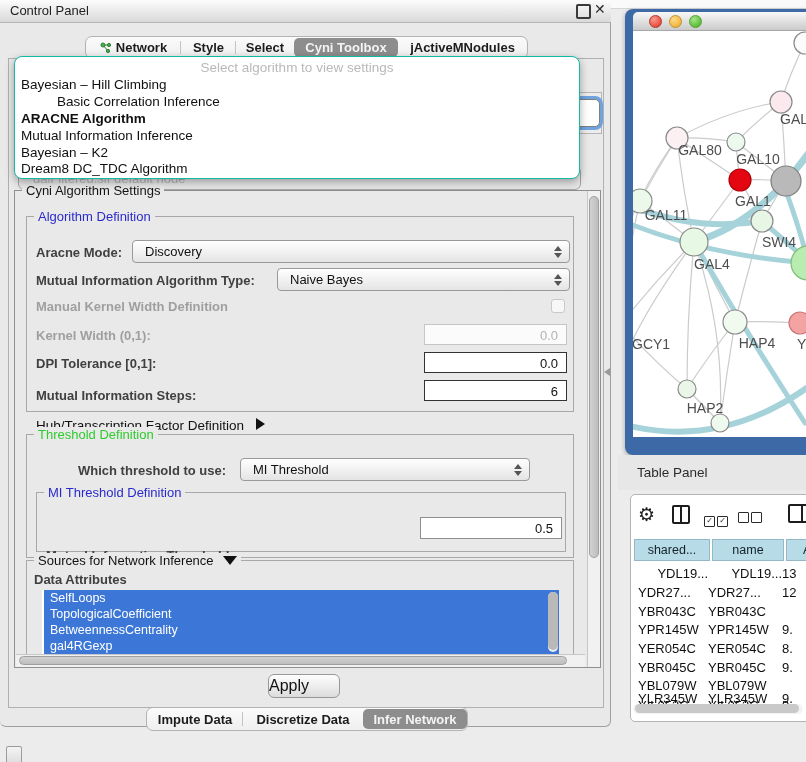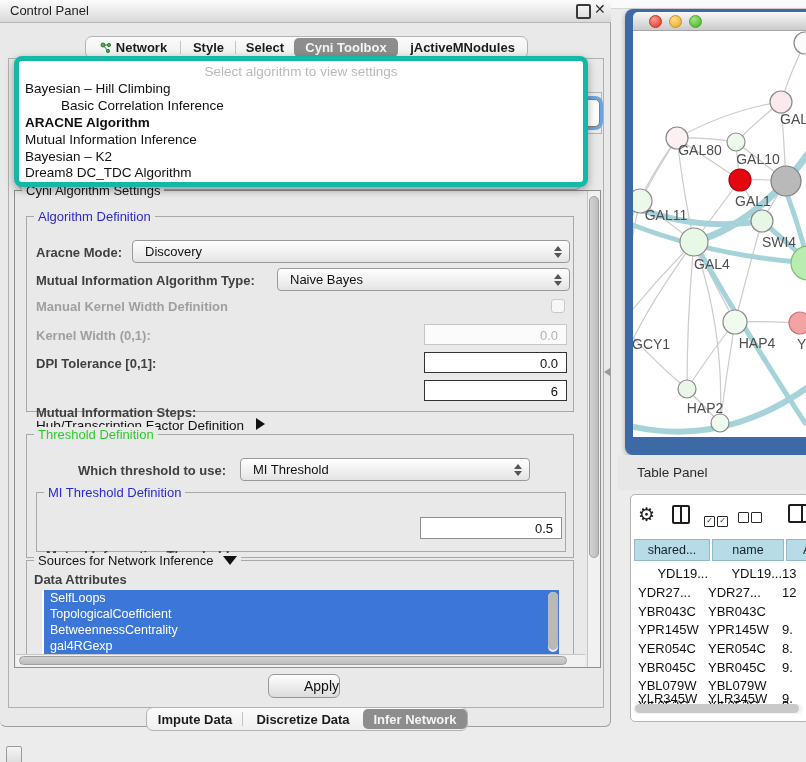--- a/index.html
+++ b/index.html
@@ -18,21 +18,21 @@
   .tab .sep{position:absolute;right:0;top:4px;bottom:4px;width:1px;background:#c4c4c4;}
   .tab.selected{background:#8d8d8d;color:#f4f4f4;border-radius:5px;margin:1px 0;}
   
   .content-panel{left:8px;top:58px;width:596px;height:650px;border:1px solid #b0b0b0;background:#e9e9e9;box-sizing:border-box;}
   
   .frag-box{left:566px;top:92px;width:34px;height:40px;border:1px solid #b5b5b5;background:#ececec;}
   .frag-focus{left:572px;top:99px;width:26px;height:26px;background:#fff;border:1px solid #7f7f7f;border-radius:5px;box-shadow:0 0 0 3px #6ea3e0;}
   .hidden-combo{left:18px;top:166px;width:563px;height:24px;border:1px solid #a5a5a5;border-radius:6px;background:linear-gradient(#f6f6f6,#e4e4e4);box-sizing:border-box;}
   .hidden-combo span{display:block;margin:4px 0 0 14px;font-size:13px;color:#b7b7b7;}
   
-  .popup{left:14px;top:56px;width:564px;height:121px;background:#fff;border:5px solid #14b8a6;border-radius:8px;box-shadow:0 3px 9px rgba(0,0,0,.35);z-index:50;}
+  .popup{left:14px;top:56px;width:564px;height:121px;background:#fff;border:1px solid #14b8a6;border-radius:8px;box-shadow:0 3px 9px rgba(0,0,0,.35);z-index:50;}
   .popup-hint{left:0;top:3px;width:100%;text-align:center;font-size:13.5px;color:#b9b9b9;}
   .popup-item{left:6px;font-size:13.5px;color:#101010;white-space:nowrap;}
   .popup-item.bold{font-weight:700;}
   
   .scrollpane{left:14px;top:190px;width:587px;height:478px;border:1px solid #8f8f8f;box-sizing:border-box;}
   .pane-title{left:22px;top:183px;font-size:13px;color:#151515;background:#e9e9e9;padding:0 4px;z-index:5;}
   .group{border:1px solid #a8a8a8;box-sizing:border-box;}
   .group-title{font-size:13px;background:#e9e9e9;padding:0 4px;z-index:4;}
   .blue-title{color:#2a2acc;}
   .green-title{color:#2ecc2e;}
@@ -52,21 +52,21 @@
   .attr-list{left:42px;top:590px;width:517px;height:65px;background:#fff;overflow:hidden;}
   .attr-item{position:absolute;left:2px;width:520px;height:16px;background:#3c77d8;color:#fff;font-size:12.5px;line-height:16px;padding-left:6px;box-sizing:border-box;}
   .list-scroll{position:absolute;left:506px;top:2px;width:10px;height:60px;background:#efefef;border-radius:5px;}
   .list-thumb{position:absolute;left:0;top:0;width:10px;height:58px;background:#b9b9b9;border-radius:5px;}
   
   .vscroll{left:587px;top:191px;width:13px;height:476px;background:#f1f1f1;border-left:1px solid #c7c7c7;box-sizing:border-box;}
   .vthumb{left:1px;top:5px;width:10px;height:362px;background:linear-gradient(90deg,#d2d2d2,#bdbdbd);border:1px solid #9f9f9f;border-radius:6px;box-sizing:border-box;}
   .hscroll{left:16px;top:654px;width:569px;height:13px;background:#f1f1f1;border-top:1px solid #c7c7c7;box-sizing:border-box;}
   .hthumb{left:3px;top:1px;width:548px;height:9px;background:linear-gradient(#d2d2d2,#bdbdbd);border:1px solid #9f9f9f;border-radius:5px;box-sizing:border-box;}
   
-  .apply-btn{left:268px;top:674px;width:72px;height:24px;background:linear-gradient(#fefefe,#dcdcdc);border:1px solid #989898;border-radius:6px;font-size:14px;color:#111;text-align:right;line-height:22px;box-sizing:border-box;}
+  .apply-btn{left:268px;top:674px;width:72px;height:24px;background:linear-gradient(#fefefe,#dcdcdc);border:1px solid #989898;border-radius:6px;font-size:16px;color:#111;text-align:left;line-height:22px;box-sizing:border-box;}
   .bottom-tabstrip{left:146px;top:707px;width:322px;height:24px;border:1px solid #b3b3b3;border-radius:7px;background:linear-gradient(#fbfbfb,#efefef);display:flex;box-sizing:border-box;}
   
   .net-window{left:625px;top:9px;width:190px;height:446px;background:#3d69a7;border-radius:8px 0 0 8px;box-shadow:0 2px 5px rgba(0,0,0,.3);}
   .net-titlebar{left:8px;top:3px;width:182px;height:19px;background:linear-gradient(#f8f8f8,#cbcbcb);border-radius:5px 0 0 0;border-bottom:1px solid #a7a7a7;box-sizing:border-box;}
   .light{position:absolute;top:3px;width:13px;height:13px;border-radius:50%;box-sizing:border-box;}
   .net-canvas{left:8px;top:22px;width:182px;height:406px;background:#fff;overflow:hidden;}
   
   .tp-strip{left:618px;top:455px;width:188px;height:35px;background:#e7e7e7;}
   .tp-title{left:19px;top:10px;font-size:13.5px;color:#2b2b2b;}
   .table-card{left:630px;top:494px;width:180px;height:228px;background:#fff;border:1px solid #b4b4b4;border-radius:5px;box-sizing:border-box;overflow:hidden;}
@@ -158,21 +158,21 @@
 
   <div class="abs flabel disabled" style="left:36px;top:299px;">Manual Kernel Width Definition</div>
   <div class="abs checkbox" style="left:551px;top:299px;"></div>
 
   <div class="abs flabel disabled" style="left:36px;top:328px;">Kernel Width (0,1):</div>
   <div class="abs tfield disabled" style="left:424px;top:324px;width:143px;height:21px;">0.0</div>
 
   <div class="abs flabel" style="left:36px;top:356px;">DPI Tolerance [0,1]:</div>
   <div class="abs tfield" style="left:424px;top:352px;width:143px;height:21px;">0.0</div>
 
-  <div class="abs flabel" style="left:36px;top:405px;">Mutual Information Steps:</div>
+  <div class="abs flabel" style="left:36px;top:388px;">Mutual Information Steps:</div>
   <div class="abs tfield" style="left:424px;top:380px;width:143px;height:21px;">6</div>
 
   <div class="abs" style="left:36px;top:418px;font-size:13.5px;color:#111;">
     <span>Hub/Transcription Factor Definition</span>
     <span class="tri-right" style="margin-left:8px;"></span>
   </div>
 
   <div class="abs group" style="left:26px;top:434px;width:548px;height:124px;"></div>
   <div class="abs group-title green-title" style="left:34px;top:427px;">Threshold Definition</div>
 

